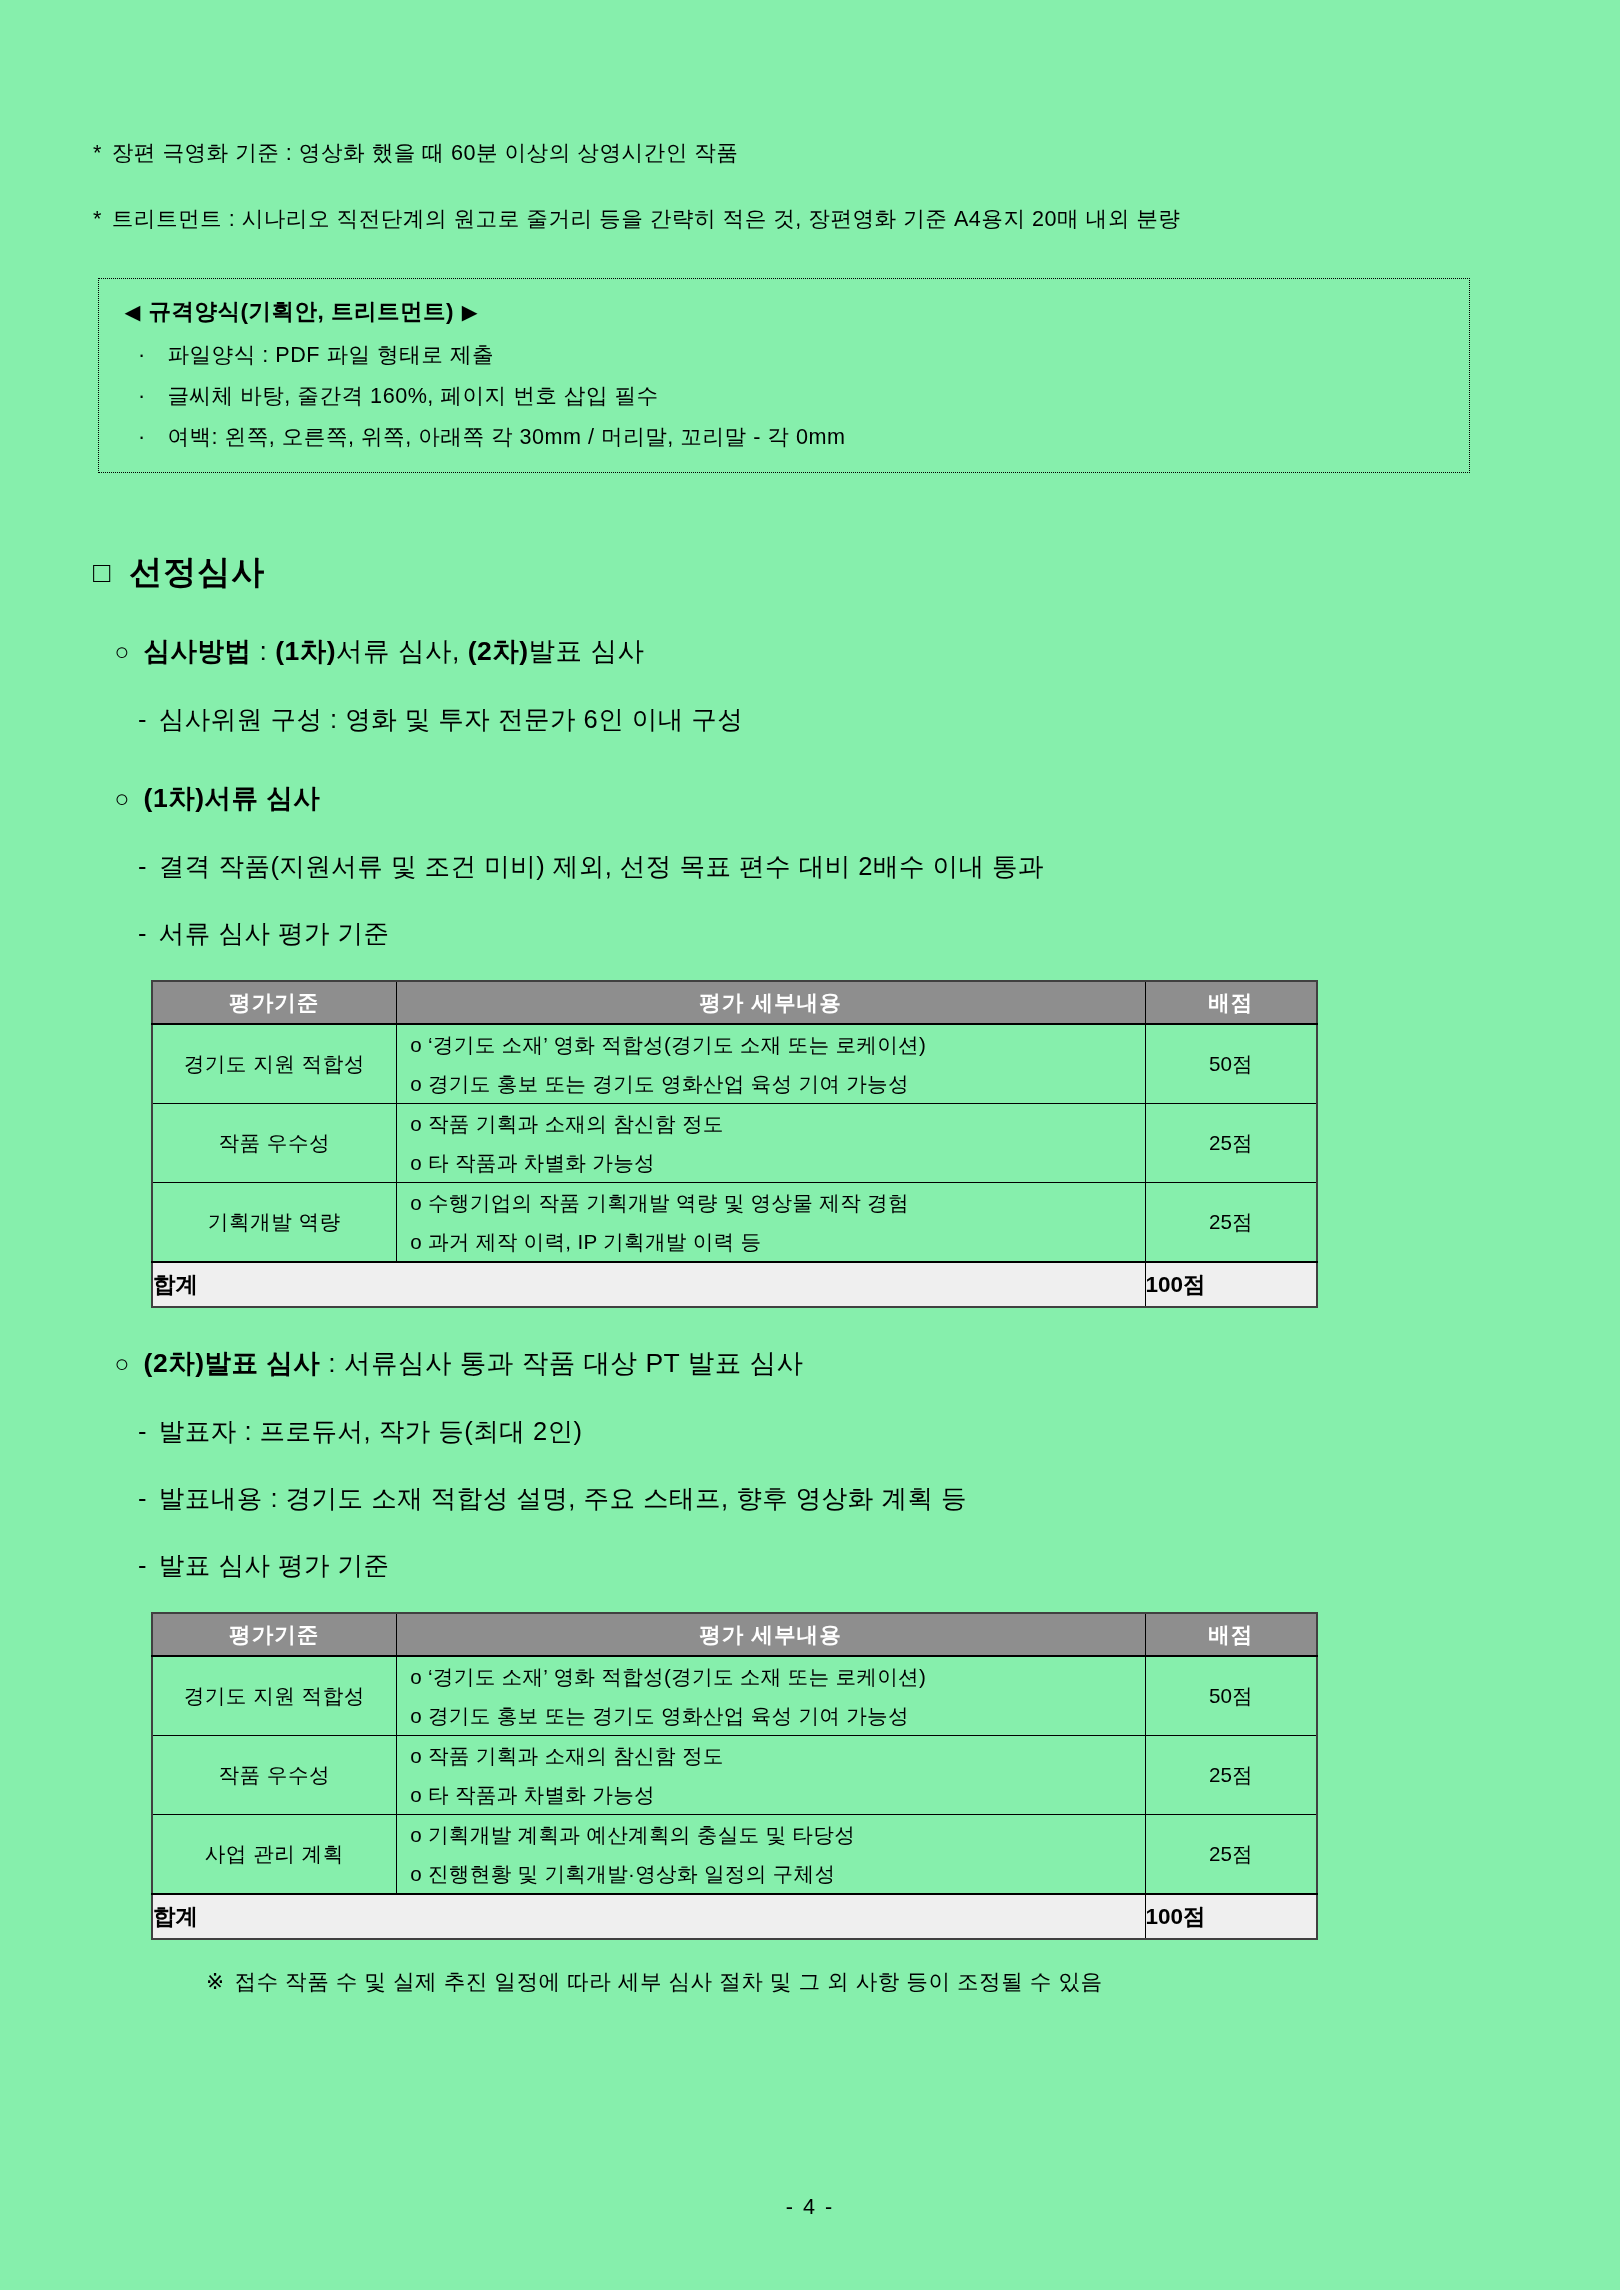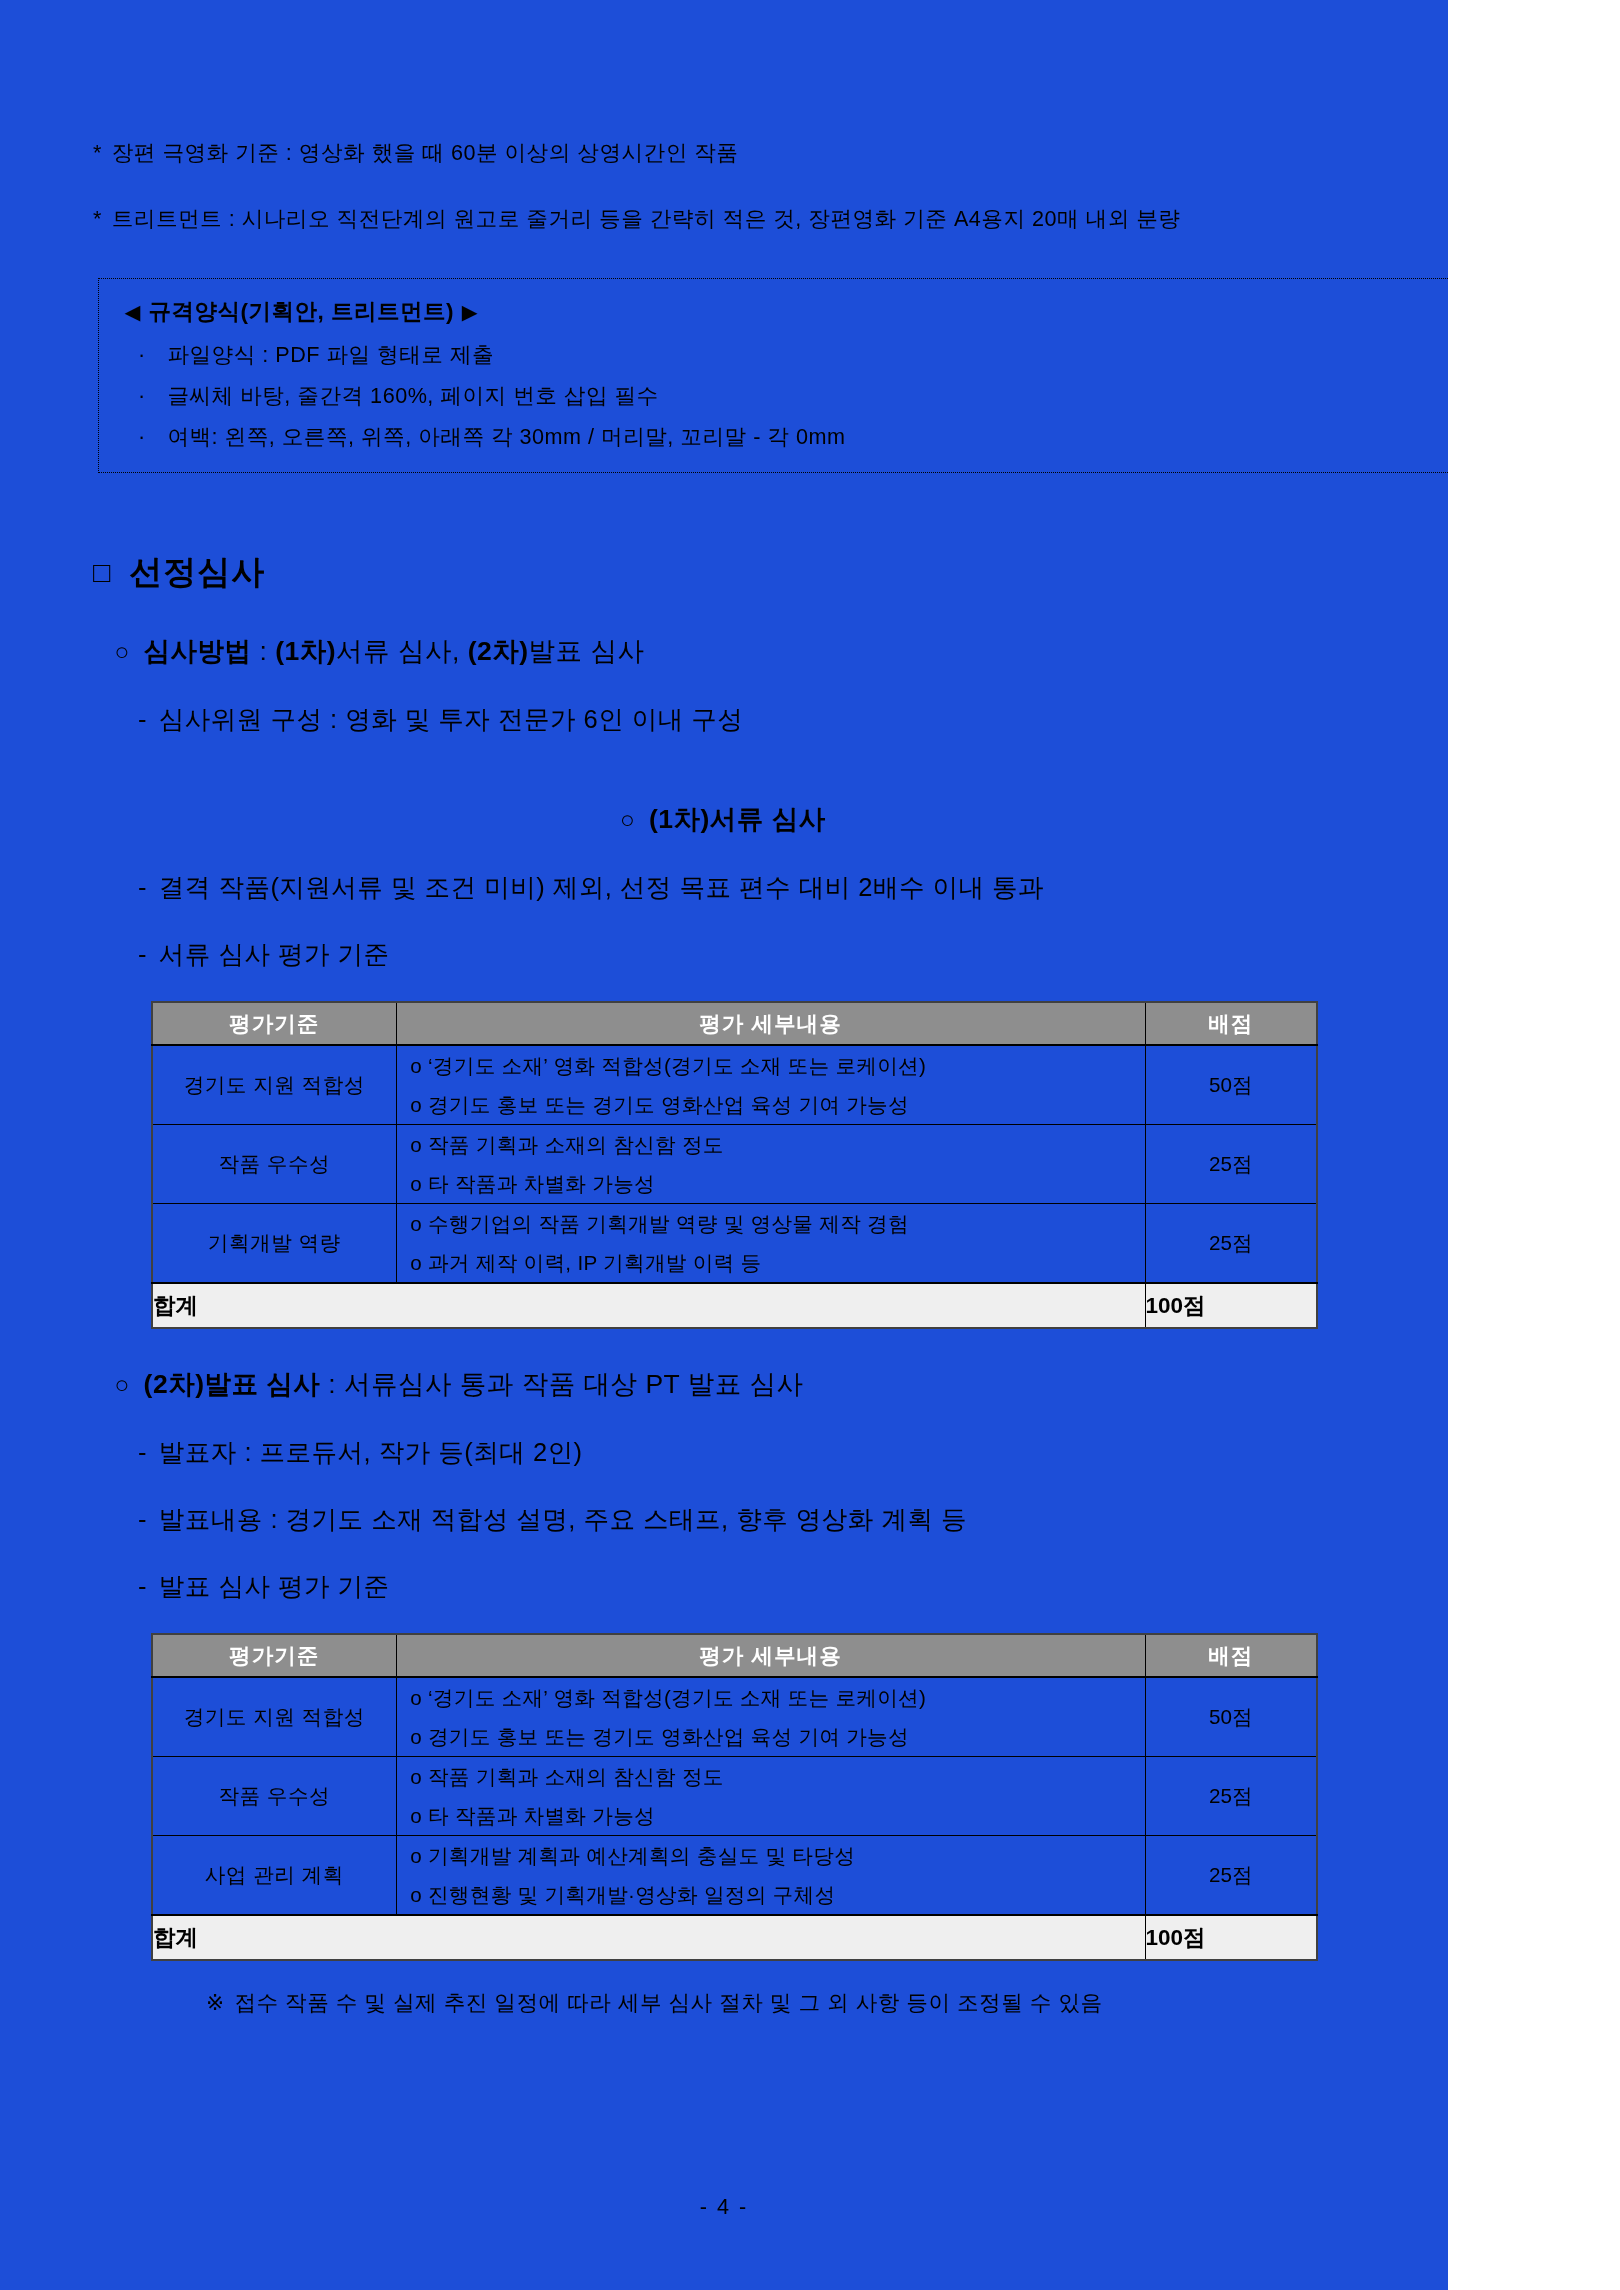--- a/index.html
+++ b/index.html
@@ -1,20 +1,20 @@
 <!DOCTYPE html>
 <html><head>
 <meta charset="utf-8">
 <style>
   * { margin:0; padding:0; box-sizing:border-box; }
   html,body { background:#ffffff; }
   .page {
     position:relative;
-    width:1448px; height:2291px;
-    background:#1d4ed8; color:#000000;
+    width:1620px; height:2291px;
+    background:#86efac; color:#000000;
     font-family:"Liberation Sans","DejaVu Sans",sans-serif;
     padding:139px 117px 0 93px;
     overflow:hidden;
   }
 
   
   .top-note { font-size:21.6px; line-height:27.4px; margin-bottom:39px; letter-spacing:0.5px; }
   .top-note .mark { margin-right:9.8px; }
 
   
@@ -37,21 +37,21 @@
     font-size:33px; font-weight:bold; letter-spacing:1px;
     display:flex; align-items:center; height:43px;
   }
   .section-heading .sq { font-size:29px; margin-right:17.6px; font-weight:normal; }
 
   
   .o-line { margin-left:21.6px; font-size:26.5px; line-height:33px; letter-spacing:0.5px; }
   .o-line .circ { font-weight:bold; margin-right:13.7px; font-size:24.5px; }
   .o-line .b { font-weight:bold; }
   .mt-b1 { margin-top:41px; }
-  .mt-b2 { margin-top:68px;text-align:center; }
+  .mt-b2 { margin-top:47px; }
   .mt-b3 { margin-top:39px; }
 
   
   .dash-line { margin-left:45px; font-size:25.5px; line-height:31px; letter-spacing:0.5px; margin-top:36px; }
   .dash-line .dash { margin-right:11.8px; }
 
   
   table.eval {
     margin-top:31px; margin-left:58px;
     width:1164px;

